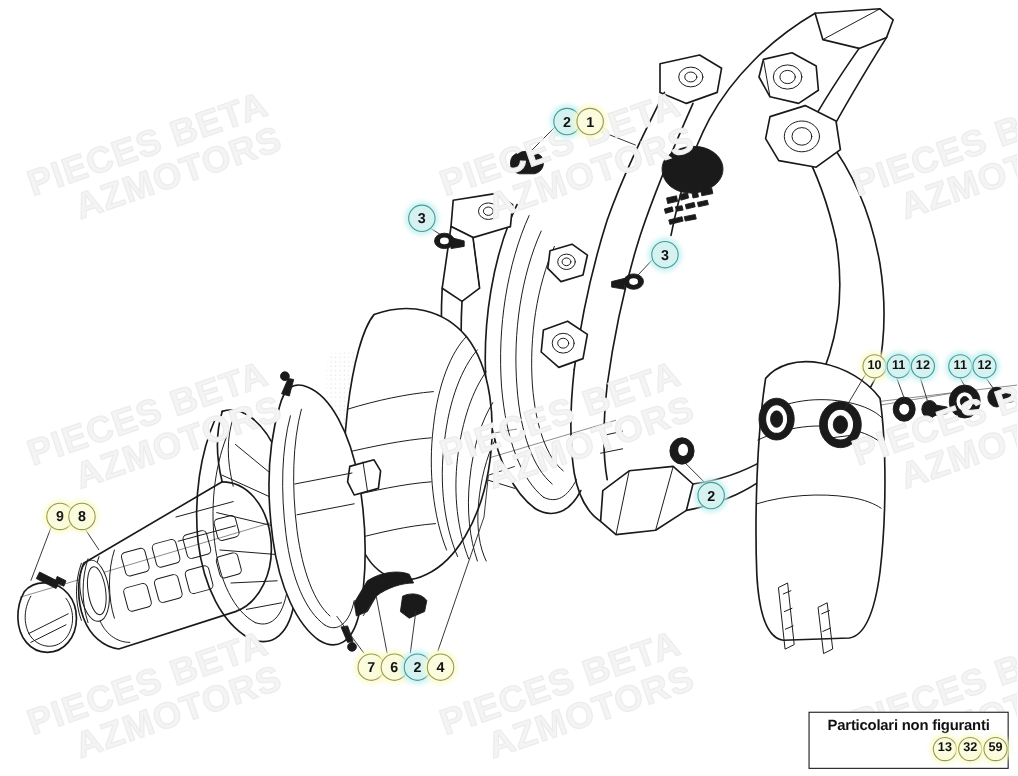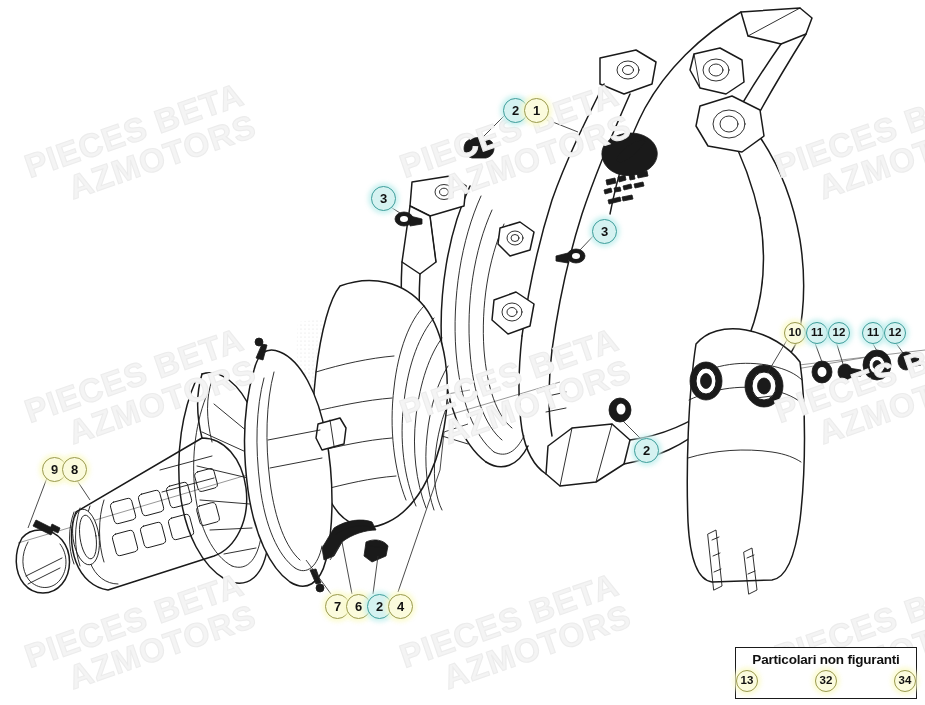--- a/index.html
+++ b/index.html
@@ -87,21 +87,21 @@
     text-align: center;
     font-family: "Liberation Sans", sans-serif;
     font-size: 13.5px;
     font-weight: 700;
     color: #111111;
     margin-top: 4px;
     letter-spacing: -0.2px;
   }
   #legend .legend-bubbles {
     display: flex;
-    justify-content: space-between;
+    justify-content: flex-end;
     gap: 1px;
     margin-top: 3px;
   }
   #legend .callout { position: relative; }
 </style>
 </head>
 <body>
 
 <div id="stage">
 
@@ -491,18 +491,18 @@
   <div id="legend">
     <div class="legend-title">Particolari non figuranti</div>
     <div class="legend-bubbles">
       <div class="callout yellow small">
           <span>13</span>
         </div>
       <div class="callout yellow small">
           <span>32</span>
         </div>
       <div class="callout yellow small">
-          <span>34</span>
+          <span>59</span>
         </div>
     </div>
   </div>
 
 </div>
 
 </body></html>

